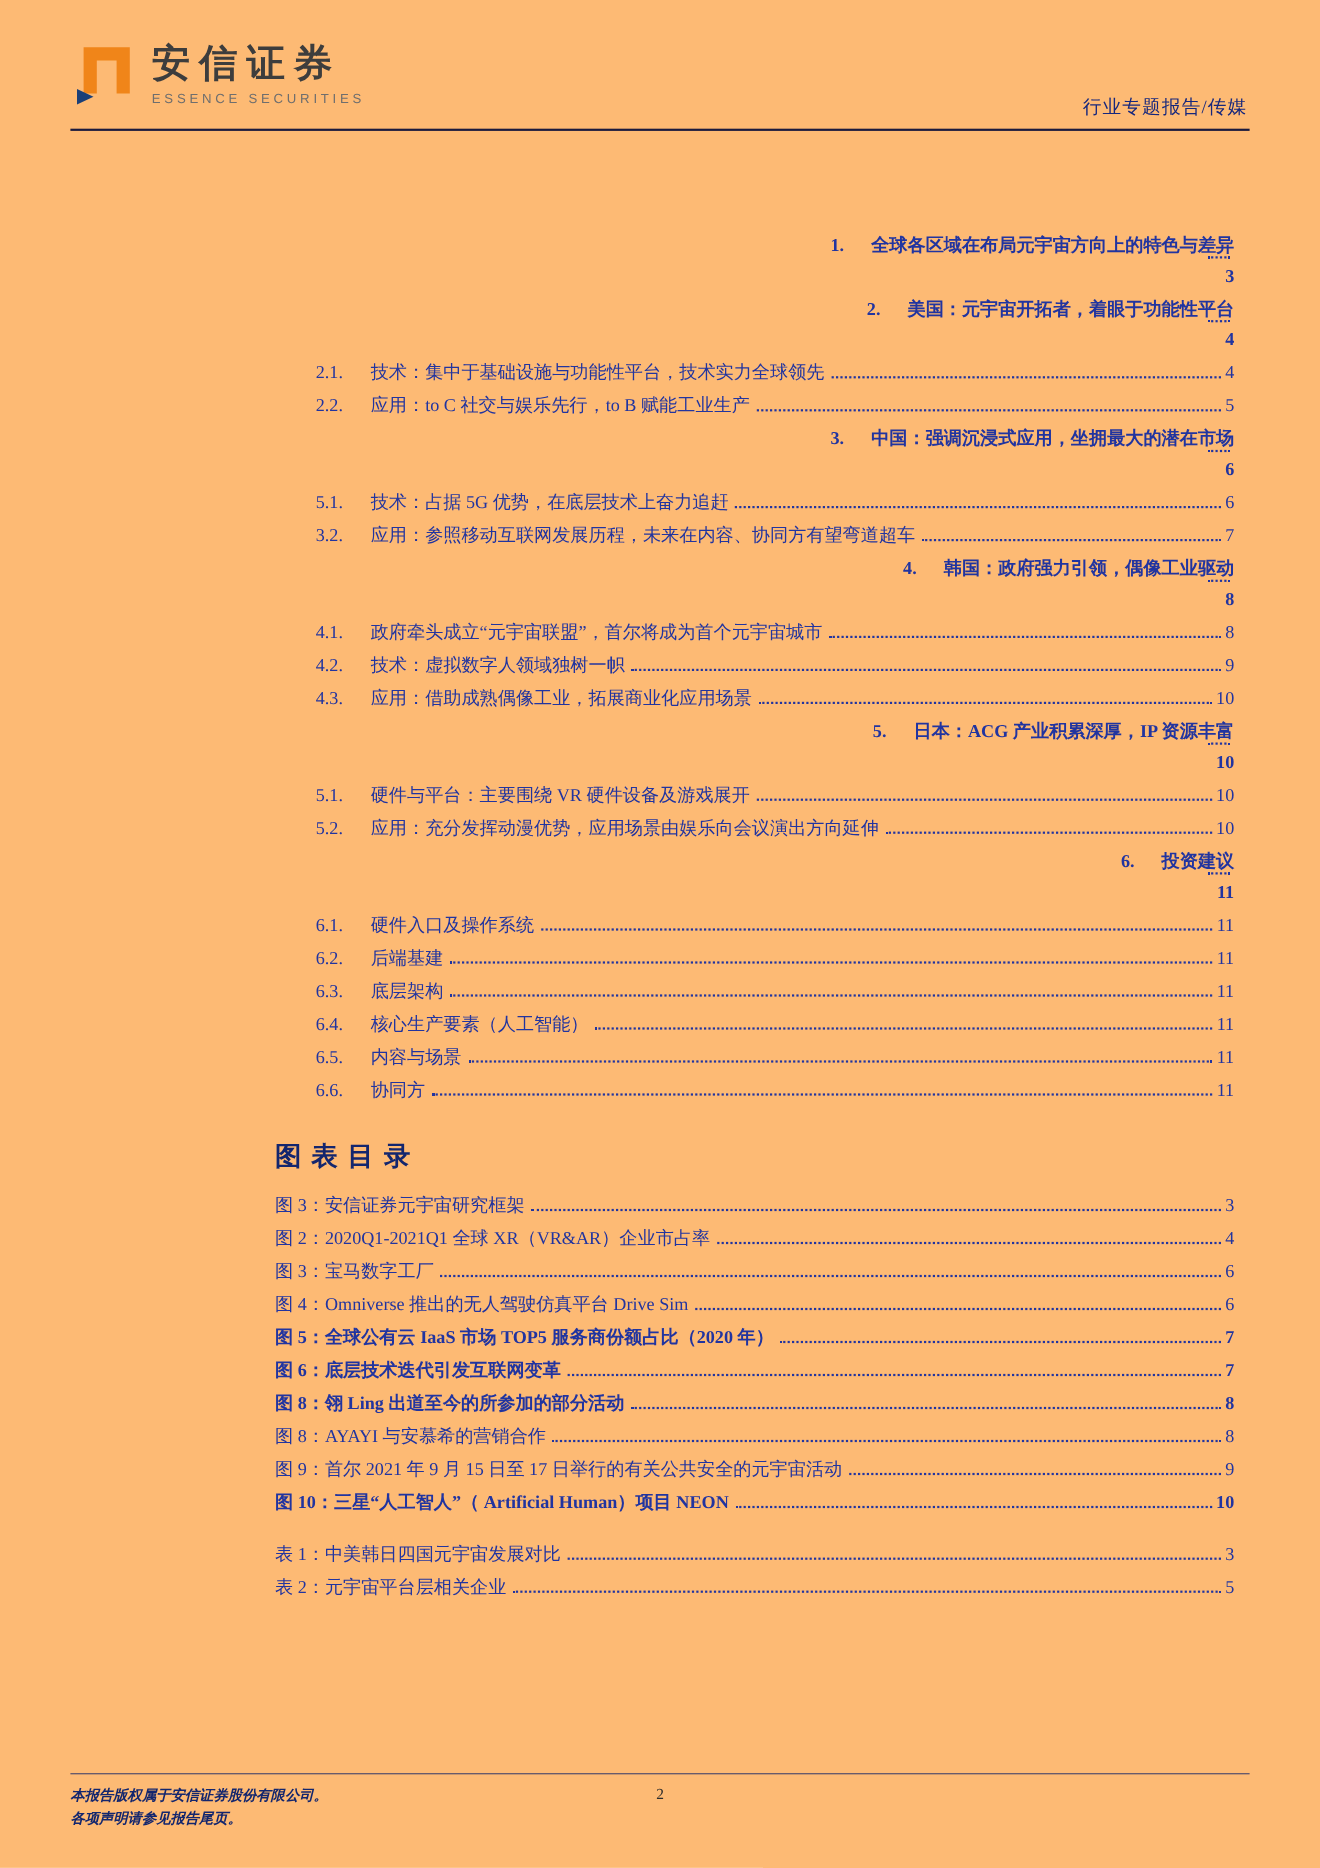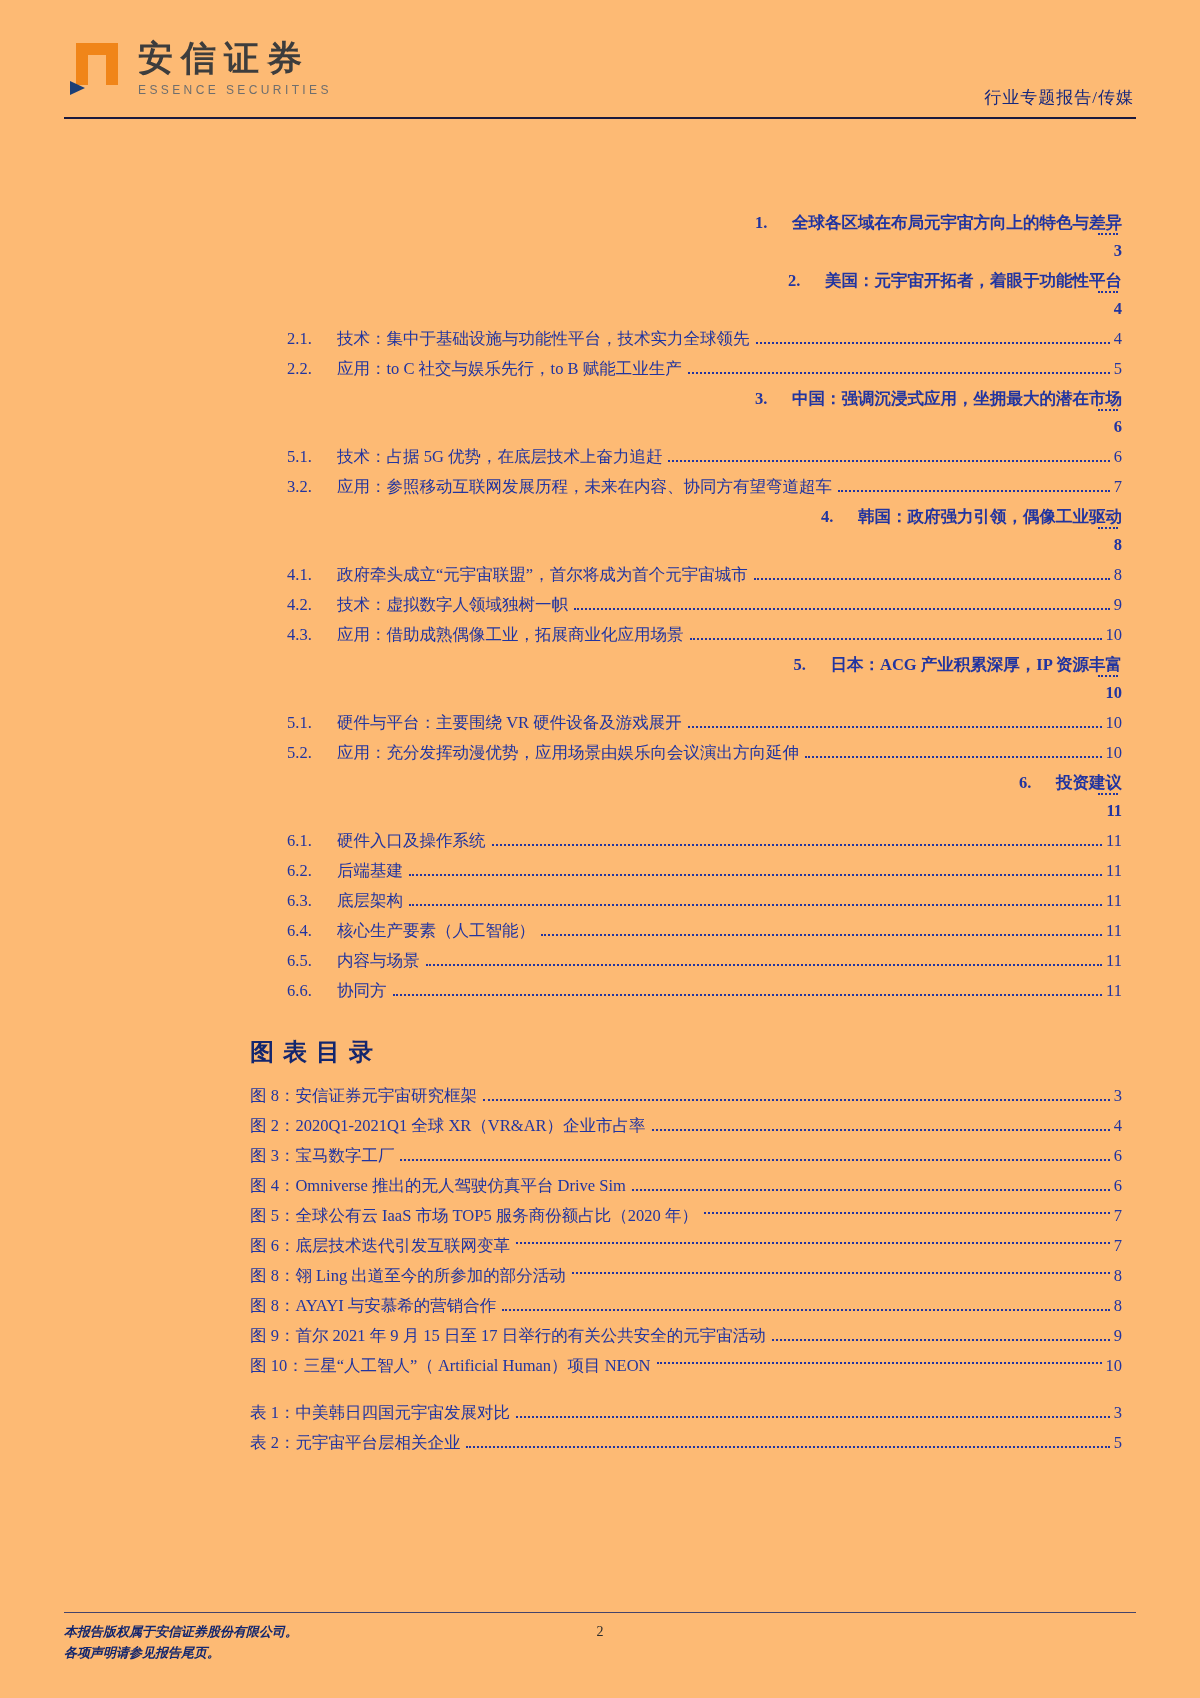--- a/index.html
+++ b/index.html
@@ -39,21 +39,21 @@
   .figures-title{margin-top:36px;}
   .toc-list{width:100%;}
   .tables-group{margin-top:26px;}
   .toc-row{display:flex;align-items:flex-end;font-size:16.5px;line-height:21px;margin-bottom:9px;}
   .toc-row .t-label{white-space:nowrap;}
   .toc-row .t-num{display:inline-block;}
   .toc-row.lvl1{font-weight:700;flex-direction:column;}
   .toc-row.lvl1 .t-num{min-width:37px;}
   .toc-row.lvl2{padding-left:37px;font-weight:400;}
   .toc-row.lvl2 .t-num{min-width:50px;}
-  .toc-row.bold{font-weight:400;align-items:center;}
+  .toc-row.bold{font-weight:700;}
   .dots{flex:1;min-width:20px;border-bottom:2px dotted currentColor;margin:0 4px 5px 6px;}
   .t-page{white-space:nowrap;}
 
   
   .footer-rule{position:absolute;left:64px;right:64px;top:1612px;height:1px;background:#44446a;}
   .footer-copy{
     position:absolute;left:64px;top:1621px;font-size:13px;font-weight:700;font-style:italic;
     color:var(--footer-navy);line-height:21px;
   }
   .footer-page{
@@ -184,21 +184,21 @@
         <div class="toc-row lvl2">
           <span class="t-label"><span class="t-num">6.6.</span><span>协同方</span></span>
           <span class="dots"></span>
           <span class="t-page">11</span>
         </div>
       </div>
 
     <h1 class="sec-title figures-title">图表目录</h1>
     <div class="toc-list">
         <div class="toc-row">
-          <span class="t-label">图 8：安信证券元宇宙研究框架</span>
+          <span class="t-label">图 3：安信证券元宇宙研究框架</span>
           <span class="dots"></span>
           <span class="t-page">3</span>
         </div>
         <div class="toc-row">
           <span class="t-label">图 2：2020Q1-2021Q1 全球 XR（VR&amp;AR）企业市占率</span>
           <span class="dots"></span>
           <span class="t-page">4</span>
         </div>
         <div class="toc-row">
           <span class="t-label">图 3：宝马数字工厂</span>

